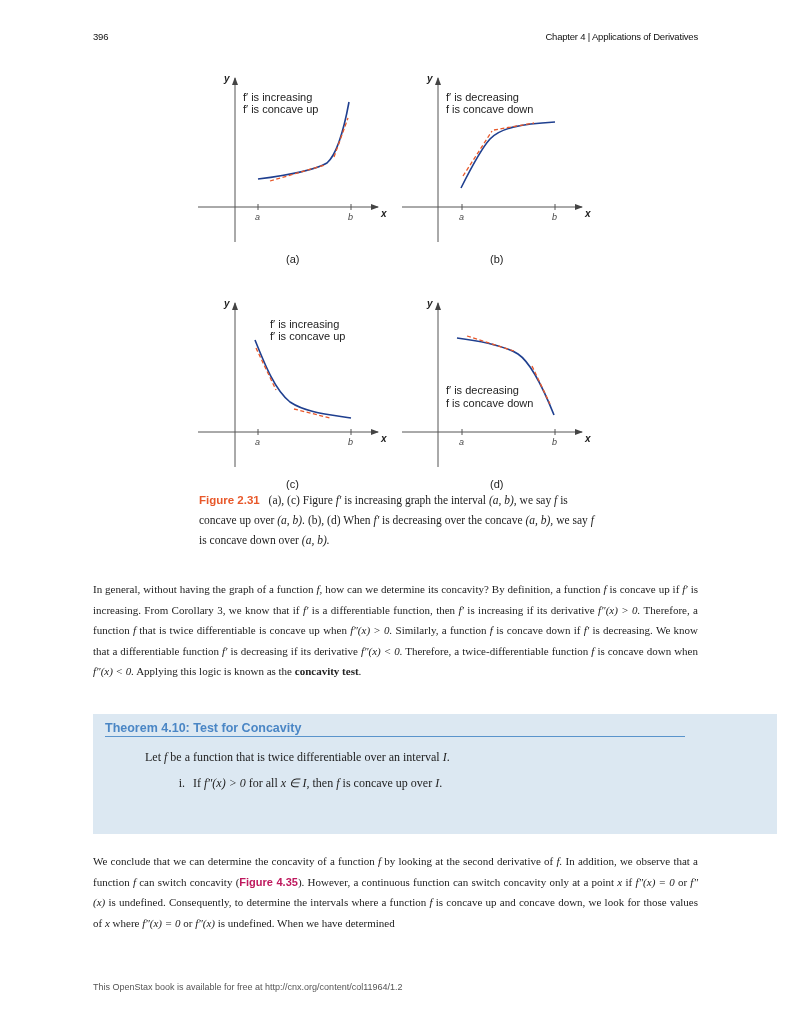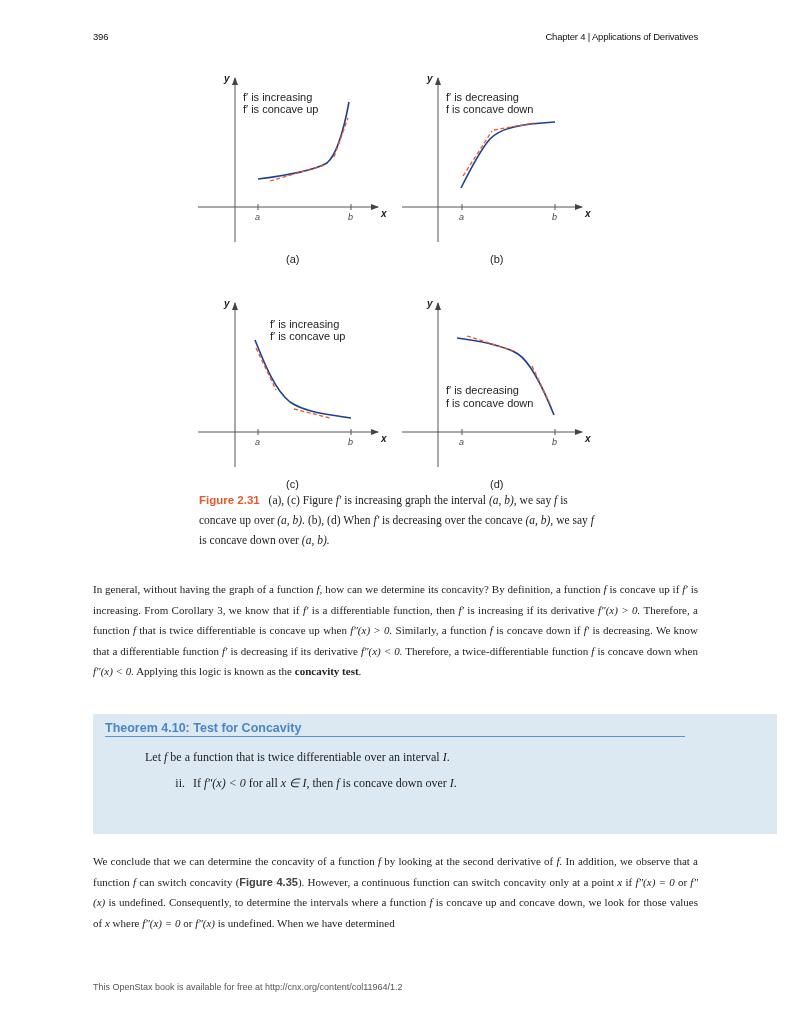--- a/index.html
+++ b/index.html
@@ -16,21 +16,21 @@
   .caption .fig-label { font-family:"Liberation Sans", sans-serif; font-weight:bold; color:#e8582a; margin-right:6px; }
   .m { font-style:italic; font-family:"Liberation Serif", serif; }
   .para { position:absolute; left:93px; width:605px; font-size:11px; line-height:20.5px; text-align:justify; color:#222; }
   #p1 { top:579px; }
   #p2 { top:851px; }
   .theorem { position:absolute; left:93px; top:714px; width:684px; height:120px; background:#dce8f2; }
   .theorem-title { position:absolute; left:12px; top:7px; width:580px; font-family:"Liberation Sans", sans-serif; font-weight:bold; font-size:12.5px; color:#4a86c5; border-bottom:1.3px solid #5a94cc; padding-bottom:1px; }
   .theorem-body { position:absolute; left:12px; top:30px; font-size:12px; line-height:26px; color:#222;margin-left:40px; }
   .thm-item { padding-left:22px; }
   .thm-item .num { display:inline-block; width:18px; text-align:right; margin-right:8px; }
-  .link { font-family:"Liberation Sans", sans-serif; font-weight:bold; color:#404040; }
+  .link { font-family:"Liberation Sans", sans-serif; font-weight:bold; color:#be185d; }
   #footer { position:absolute; left:93px; top:982px; font-family:"Liberation Sans", sans-serif; font-size:9px; color:#555;text-align:center; }
 </style>
 </head>
 <body>
 
 <div class="hdr" id="page-num">396</div>
 <div class="hdr" id="chapter">Chapter 4 | Applications of Derivatives</div>
 
 <svg id="figs" width="791" height="1024">
   <defs>
@@ -127,19 +127,19 @@
   <span>is concave down over</span>
   <span class="m">(a, b).</span>
 </div>
 
 <div class="para" id="p1"><span>In general, without having the graph of a function </span><span class="m">f,</span><span> how can we determine its concavity? By definition, a function </span><span class="m">f</span><span> is concave up if </span><span class="m">f′</span><span> is increasing. From Corollary </span><span>3,</span><span> we know that if </span><span class="m">f′</span><span> is a differentiable function, then </span><span class="m">f′</span><span> is increasing if its derivative </span><span class="m">f″(x) &gt; 0.</span><span> Therefore, a function </span><span class="m">f</span><span> that is twice differentiable is concave up when </span><span class="m">f″(x) &gt; 0.</span><span> Similarly, a function </span><span class="m">f</span><span> is concave down if </span><span class="m">f′</span><span> is decreasing. We know that a differentiable function </span><span class="m">f′</span><span> is decreasing if its derivative </span><span class="m">f″(x) &lt; 0.</span><span> Therefore, a twice-differentiable function </span><span class="m">f</span><span> is concave down when </span><span class="m">f″(x) &lt; 0.</span><span> Applying this logic is known as the </span><b>concavity test</b><span>.</span></div>
 
 <div class="theorem">
   <div class="theorem-title">Theorem 4.10: Test for Concavity</div>
   <div class="theorem-body">
     <div><span>Let </span><span class="m">f</span><span> be a function that is twice differentiable over an interval </span><span class="m">I</span><span>.</span></div>
-    <div class="thm-item"><span class="num">ii.</span><span>If </span><span class="m">f″(x) &lt; 0</span><span> for all </span><span class="m">x ∈ I,</span><span> then </span><span class="m">f</span><span> is concave down over </span><span class="m">I</span><span>.</span></div>
+    <div class="thm-item"><span class="num">i.</span><span>If </span><span class="m">f″(x) &gt; 0</span><span> for all </span><span class="m">x ∈ I,</span><span> then </span><span class="m">f</span><span> is concave up over </span><span class="m">I</span><span>.</span></div>
   </div>
 </div>
 
 <div class="para" id="p2"><span>We conclude that we can determine the concavity of a function </span><span class="m">f</span><span> by looking at the second derivative of </span><span class="m">f.</span><span> In addition, we observe that a function </span><span class="m">f</span><span> can switch concavity (</span><span class="link">Figure 4.35</span><span>). However, a continuous function can switch concavity only at a point </span><span class="m">x</span><span> if </span><span class="m">f″(x) = 0</span><span> or </span><span class="m">f″(x)</span><span> is undefined. Consequently, to determine the intervals where a function </span><span class="m">f</span><span> is concave up and concave down, we look for those values of </span><span class="m">x</span><span> where </span><span class="m">f″(x) = 0</span><span> or </span><span class="m">f″(x)</span><span> is undefined. When we have determined</span></div>
 
 <div id="footer">This OpenStax book is available for free at http://cnx.org/content/col11964/1.2</div>
 
 </body></html>

